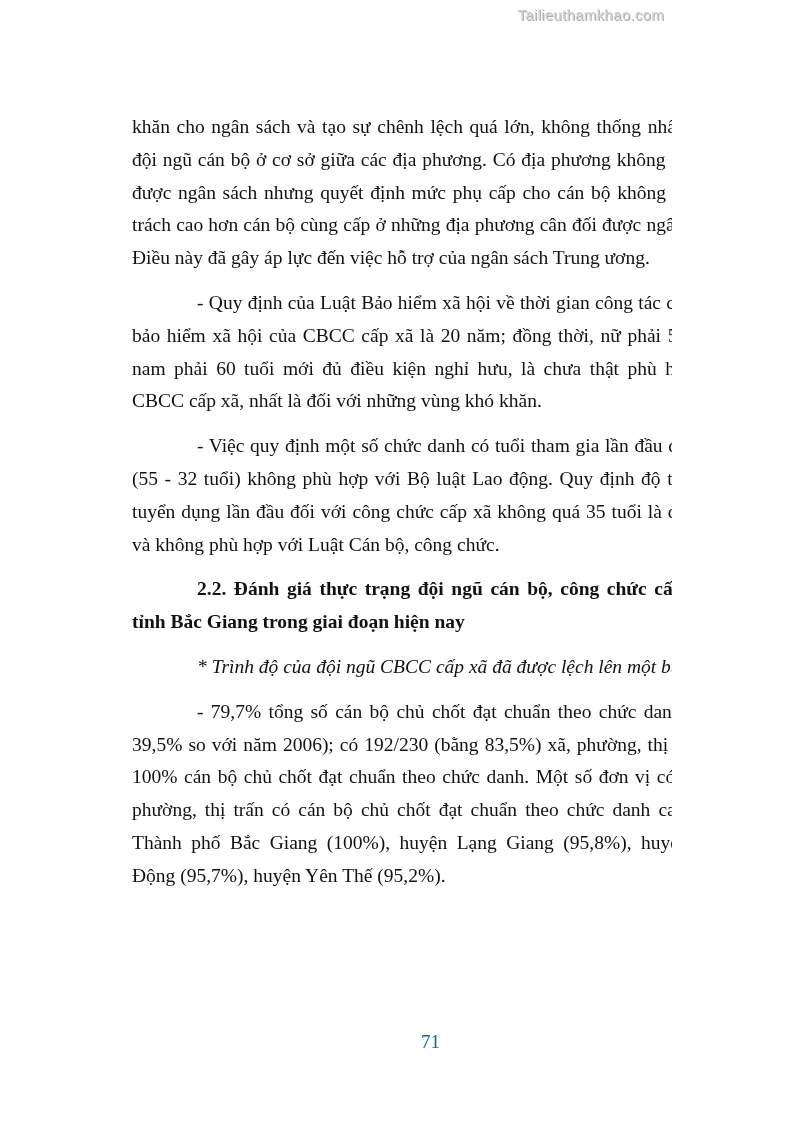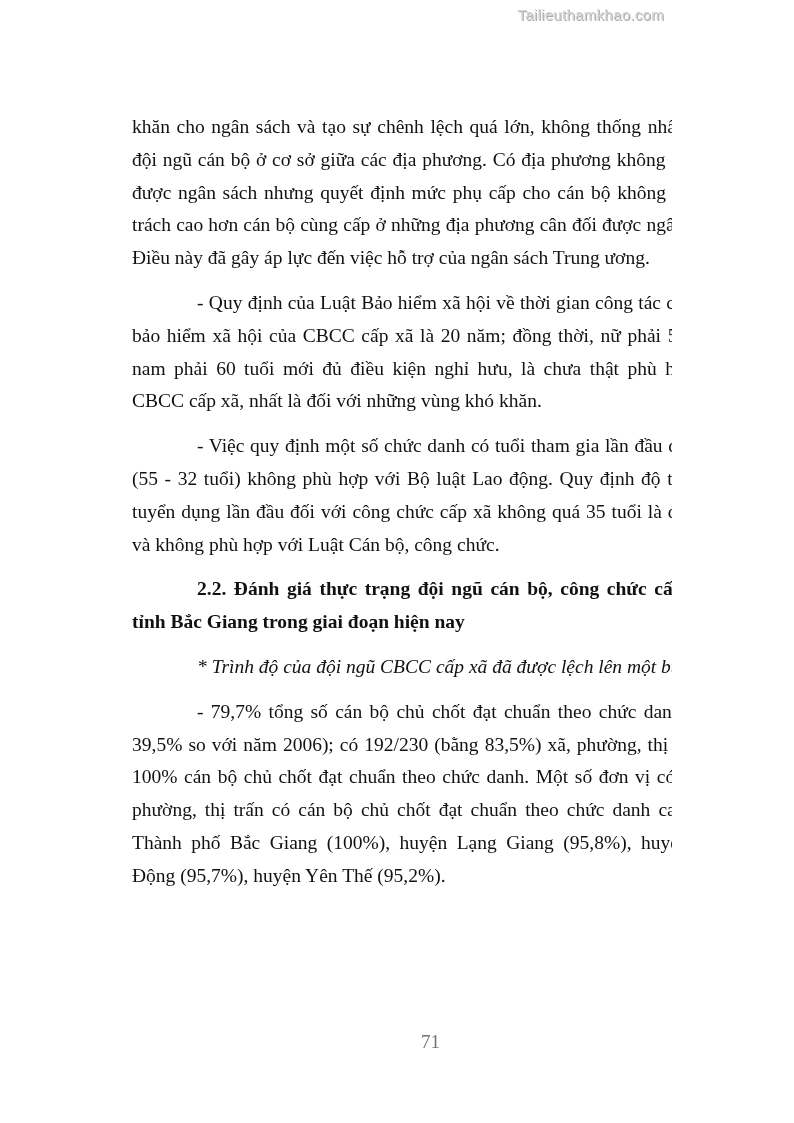--- a/index.html
+++ b/index.html
@@ -44,21 +44,21 @@
   .bold { font-weight: bold; }
   .bold-italic { font-weight: bold; font-style: italic; }
   .italic { font-style: italic; }
   .page-number {
     position: absolute;
     left: 120px;
     top: 1031px;
     width: 621px;
     text-align: center;
     font-size: 19px;
-    color: #737373;
+    color: #0369a1;
   }
 </style>
 </head>
 <body>
 
 <div class="page">
 
   <div class="watermark">Tailieuthamkhao.com</div>
 
   <div class="content">

